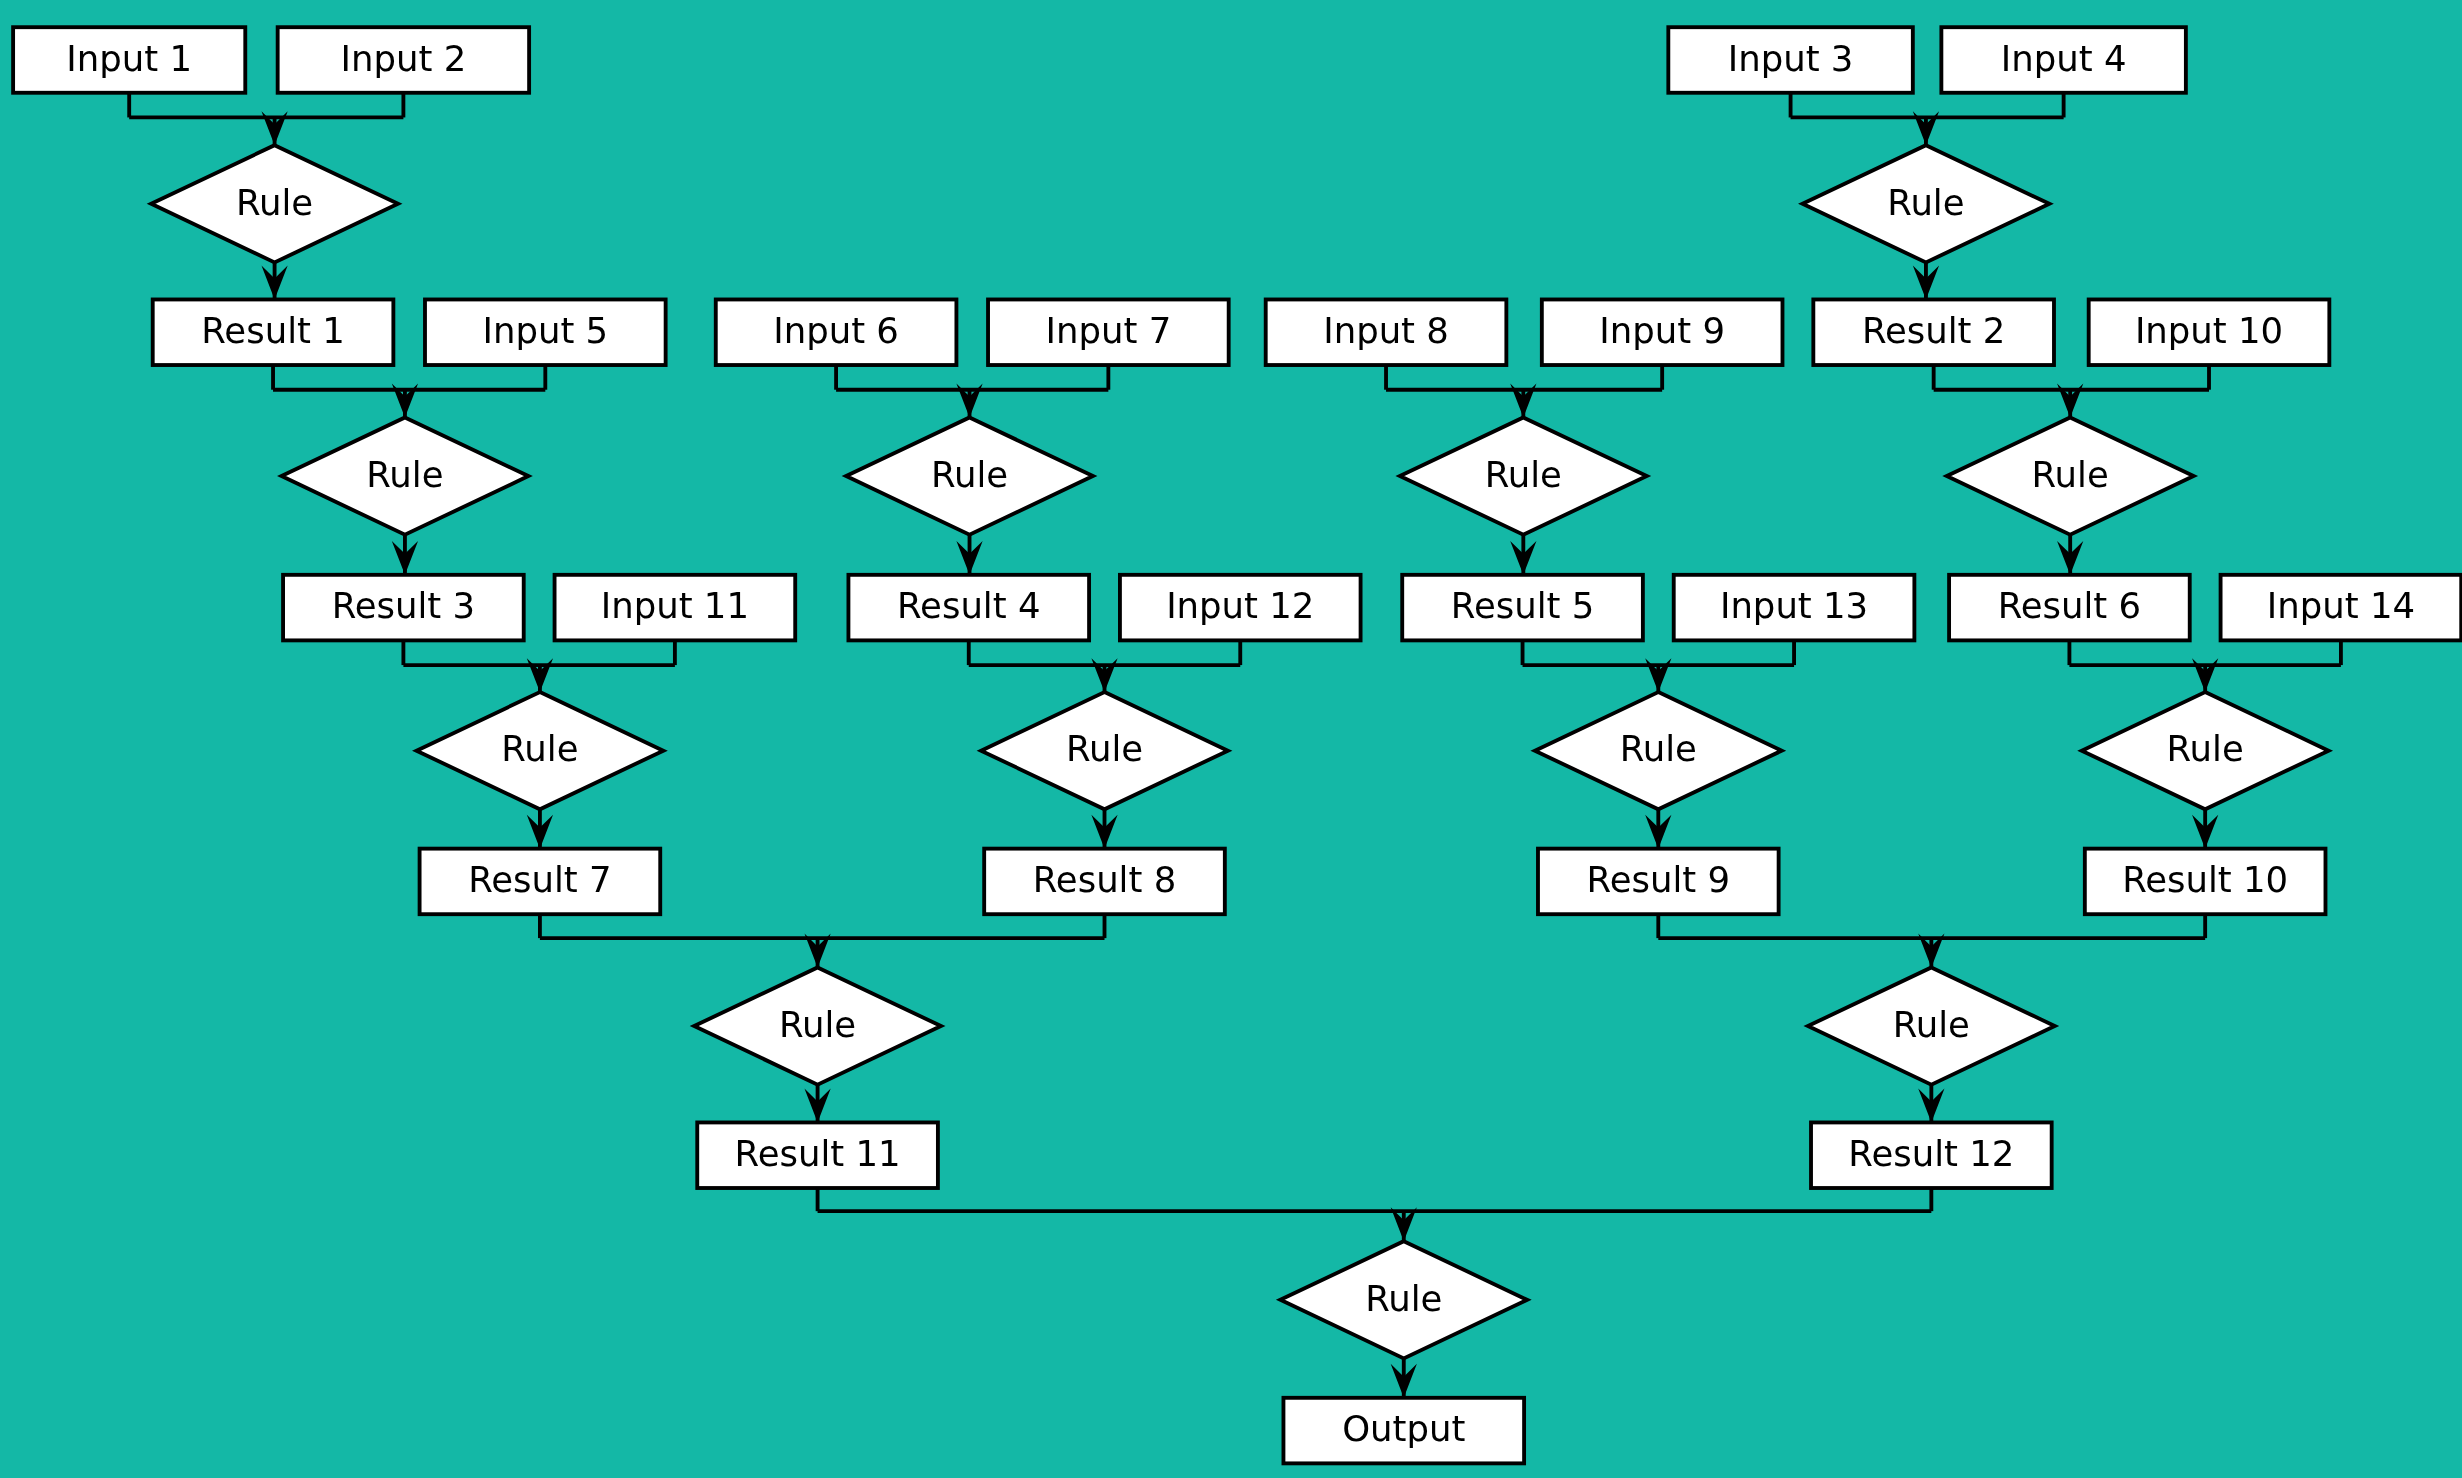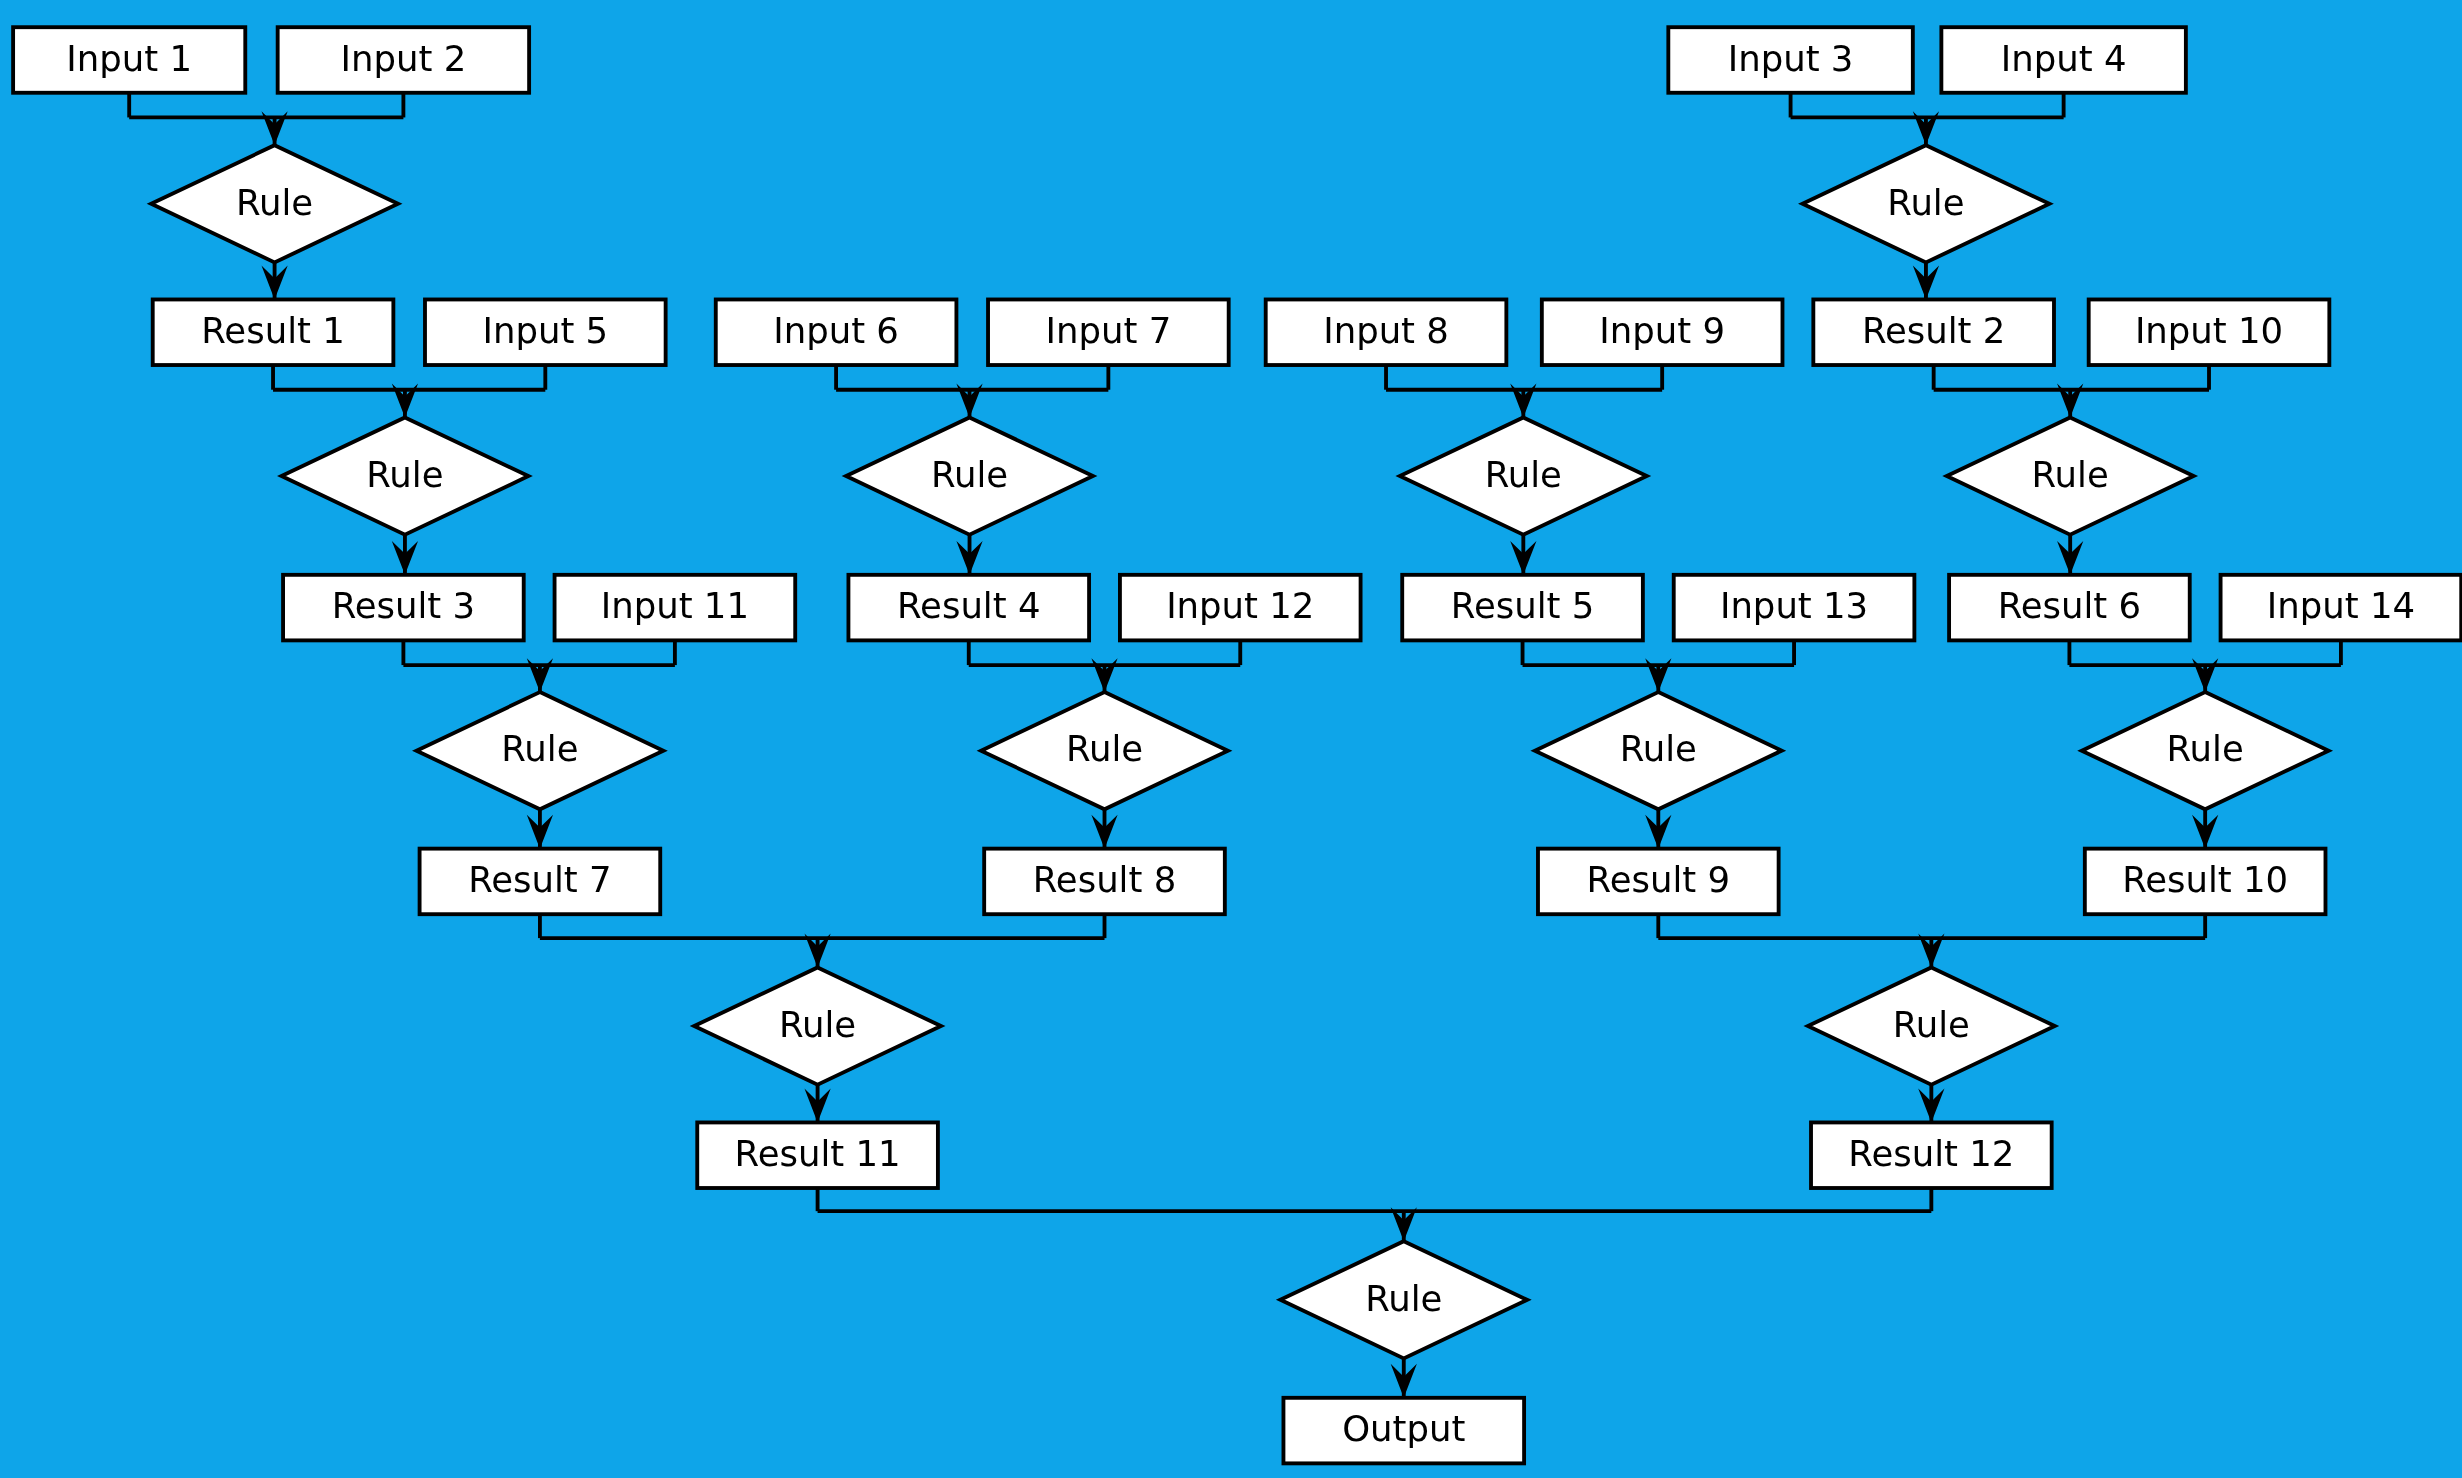--- a/index.html
+++ b/index.html
@@ -1,18 +1,18 @@
 <!DOCTYPE html>
 <html style="font-size:12.3px"><head>
 <meta charset="utf-8">
 <style>
   html,body{margin:0;padding:0;background:#ffffff;}
   body{width:2462px;height:1479px;overflow:hidden;
        font-family:"DejaVu Sans","Liberation Sans",sans-serif;}
-  #diagram-root{position:relative;width:2462px;height:1479px;background:#0ea5e9;}
+  #diagram-root{position:relative;width:2462px;height:1479px;background:#14b8a6;}
   svg#flow{position:absolute;left:0;top:0;width:2462px;height:1479px;display:block;}
   .node-rect{fill:#ffffff;stroke:#000000;stroke-width:5;}
   .node-diamond{fill:#ffffff;stroke:#000000;stroke-width:5;}
   .connector{fill:none;stroke:#000000;stroke-width:5;stroke-linecap:butt;stroke-linejoin:miter;}
   .arrow-head{fill:#000000;stroke:none;}
   .node-label{font-family:"DejaVu Sans","Liberation Sans",sans-serif;
               font-size:46px;fill:#000000;text-anchor:middle;dominant-baseline:middle;}
 </style>
 </head>
 <body>

